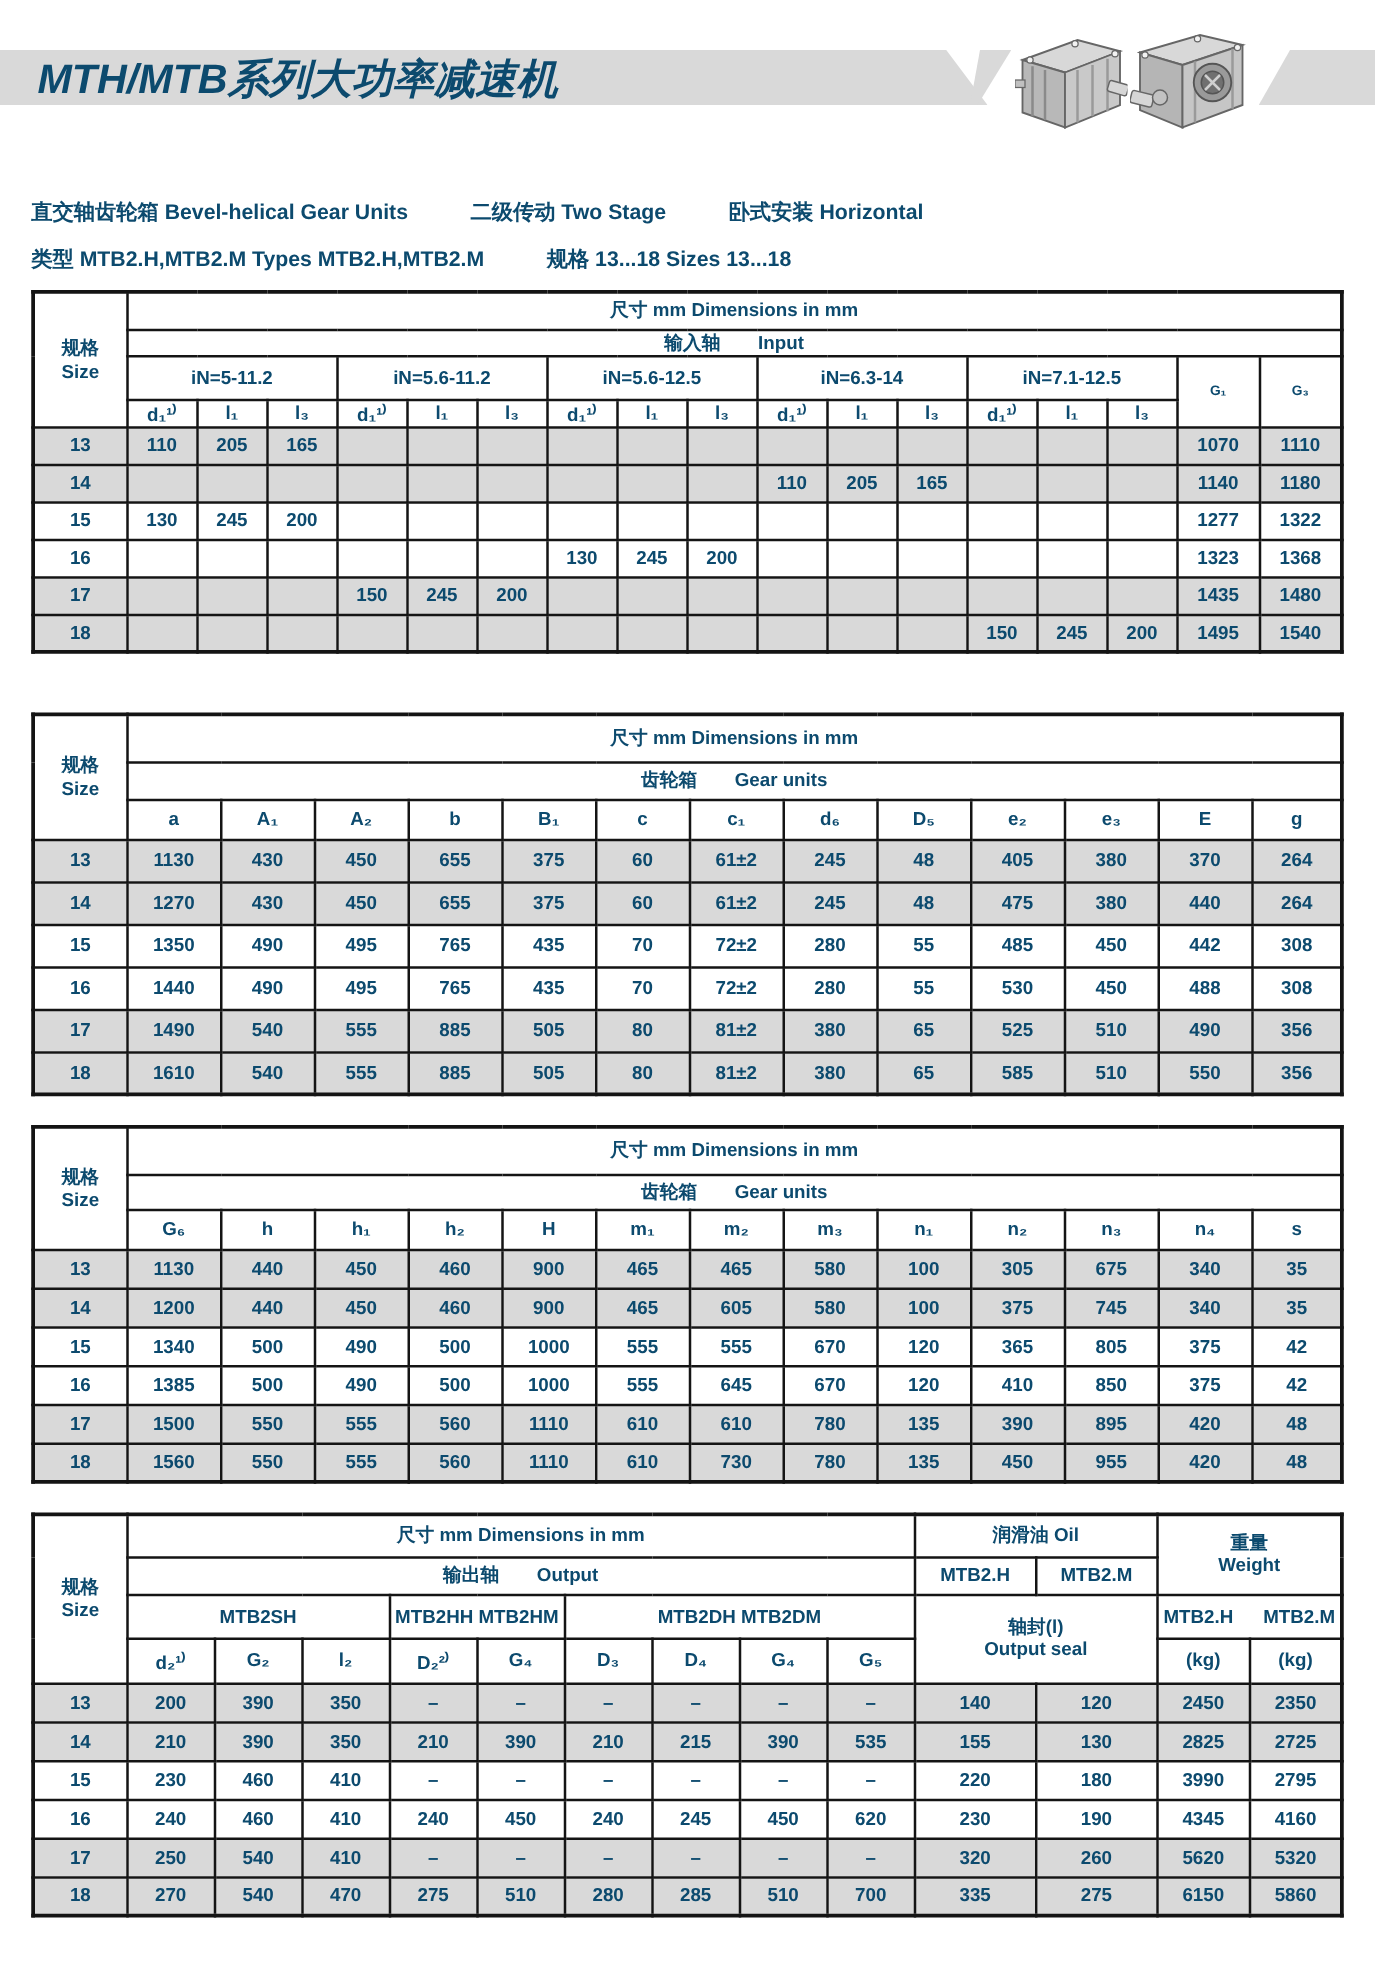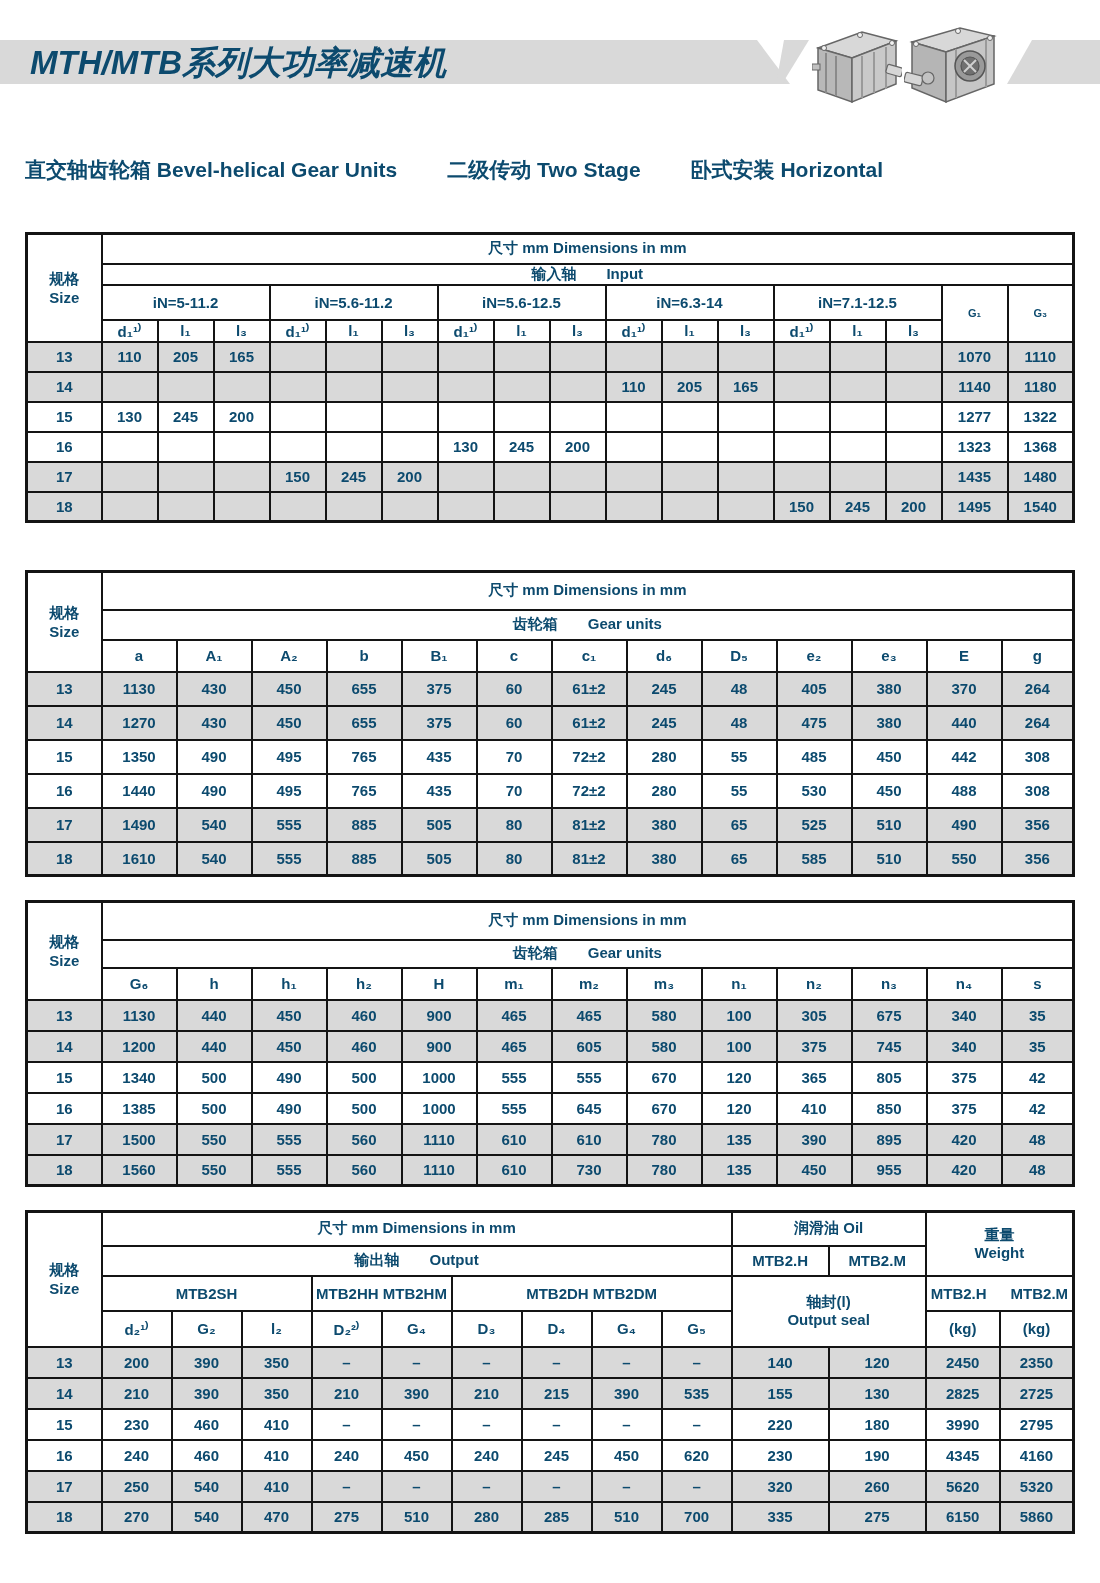--- a/index.html
+++ b/index.html
@@ -12,21 +12,21 @@
   .band-frag{position:absolute;left:776px;top:40px;width:36px;height:44px;background:#d9d9d9;
              clip-path:polygon(8px 0,33px 0,6px 100%,0 100%);}
   .band-right{position:absolute;left:1005px;top:40px;width:95px;height:44px;background:#d9d9d9;
               clip-path:polygon(27px 0,95px 0,95px 100%,2px 100%);}
   .page-title{position:absolute;left:30px;top:40px;height:44px;margin:0;line-height:46px;
               font-size:33px;font-style:italic;font-weight:bold;white-space:nowrap;}
   .gear{position:absolute;}
   .gear1{left:812px;top:20px;}
   .gear2{left:904px;top:16px;}
 
-  .subtitle{position:absolute;left:25px;top:151px;font-size:21px;font-weight:bold;
+  .subtitle{position:absolute;left:25px;top:151px;font-size:17px;font-weight:bold;
             line-height:38px;white-space:nowrap;}
   .subtitle .seg + .seg{margin-left:50px;}
 
   
   .t{position:absolute;left:25px;border-collapse:collapse;table-layout:fixed;background:#fff;
      border:3px solid #141414;}
   .t td{border:2px solid #141414;text-align:center;vertical-align:middle;font-weight:bold;
         font-size:15px;padding:0;overflow:hidden;background:#fff;}
   .t tbody tr.shade td{background:#d9d9d9;}
   .t .gap{margin-left:30px;}
@@ -86,20 +86,23 @@
       <circle cx="86" cy="22" r="2.5" fill="#f2f2f2" stroke="#666"></circle>
       <rect x="2" y="56" width="18" height="10" rx="2" transform="rotate(14 2 56)" fill="#d6d6d6" stroke="#666" stroke-width="1.2"></rect>
       <circle cx="24" cy="62" r="6" fill="#c2c2c2" stroke="#666" stroke-width="1.2"></circle>
     </svg>
   </div>
 
   <div class="subtitle">
     <div>
       <span class="seg">直交轴齿轮箱 Bevel-helical Gear Units</span><span class="seg">二级传动 Two Stage</span><span class="seg">卧式安装 Horizontal</span>
     </div>
+    <div>
+      <span class="seg">类型 MTB2.H,MTB2.M Types MTB2.H,MTB2.M</span><span class="seg">规格 13...18 Sizes 13...18</span>
+    </div>
   </div>
 
   <table class="t" id="t1">
     <colgroup>
       <col style="width:75px">
       <col style="width:56px">
         <col style="width:56px">
         <col style="width:56px">
       <col style="width:56px">
         <col style="width:56px">

